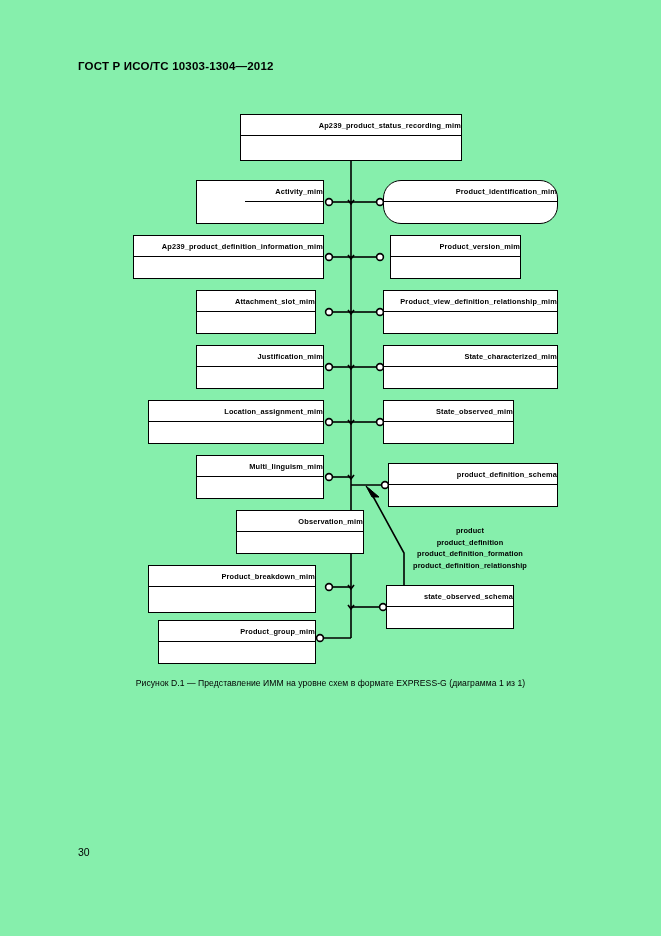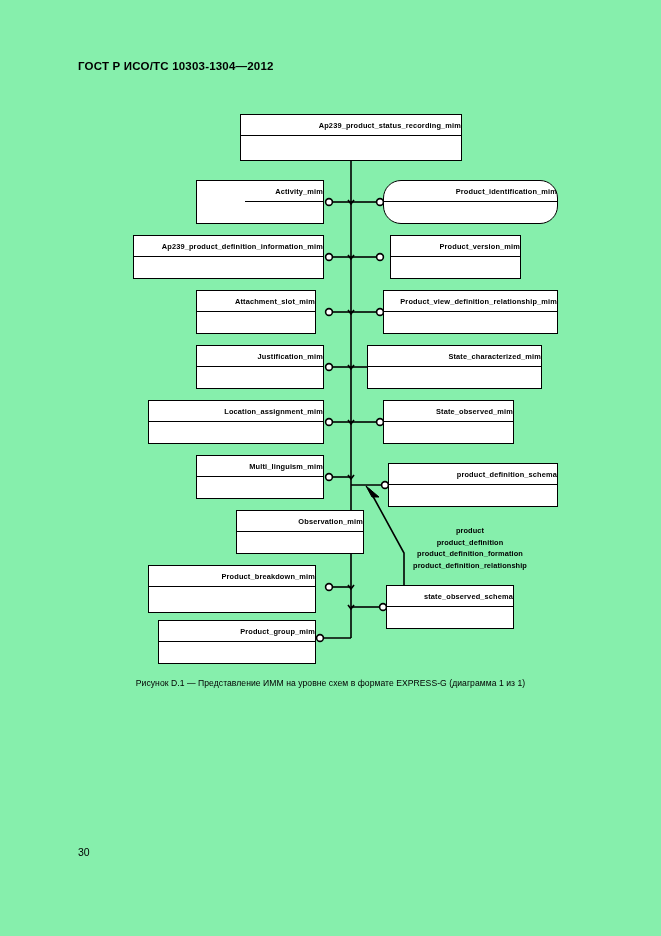--- a/index.html
+++ b/index.html
@@ -213,21 +213,21 @@
     <div class="node" style="left:383px; top:235px; width:131px; height:44px;margin-left:7px;">
       <div class="node-title">Product_version_mim</div>
       <div class="node-body"></div>
     </div>
 
     <div class="node" style="left:383px; top:290px; width:175px; height:44px;">
       <div class="node-title">Product_view_definition_relationship_mim</div>
       <div class="node-body"></div>
     </div>
 
-    <div class="node" style="left:367px; top:345px; width:175px; height:44px;">
+    <div class="node" style="left:383px; top:345px; width:175px; height:44px;">
       <div class="node-title">State_characterized_mim</div>
       <div class="node-body"></div>
     </div>
 
     <div class="node" style="left:383px; top:400px; width:131px; height:44px;">
       <div class="node-title">State_observed_mim</div>
       <div class="node-body"></div>
     </div>
 
     <div class="node" style="left:388px; top:463px; width:170px; height:44px;">

